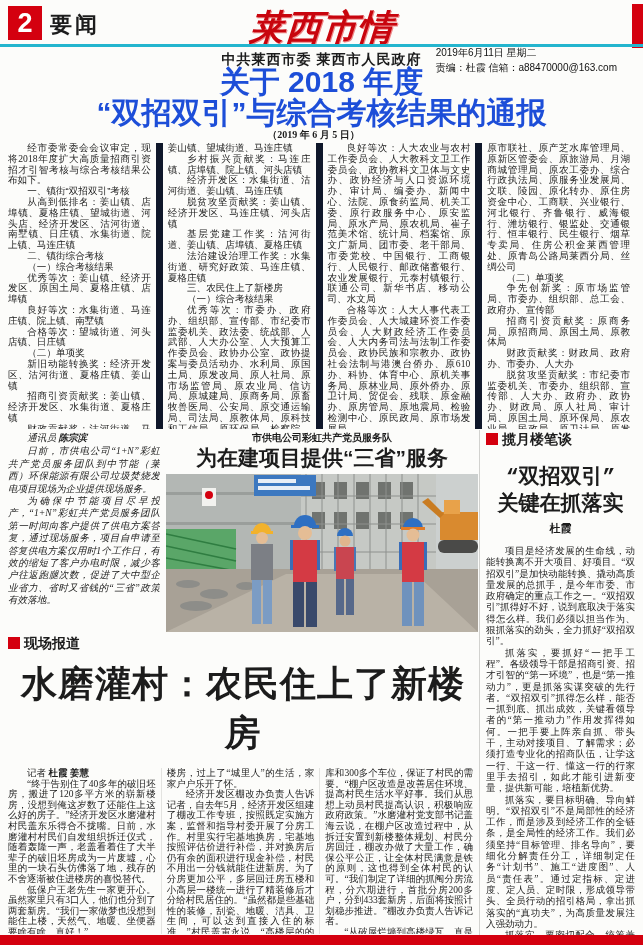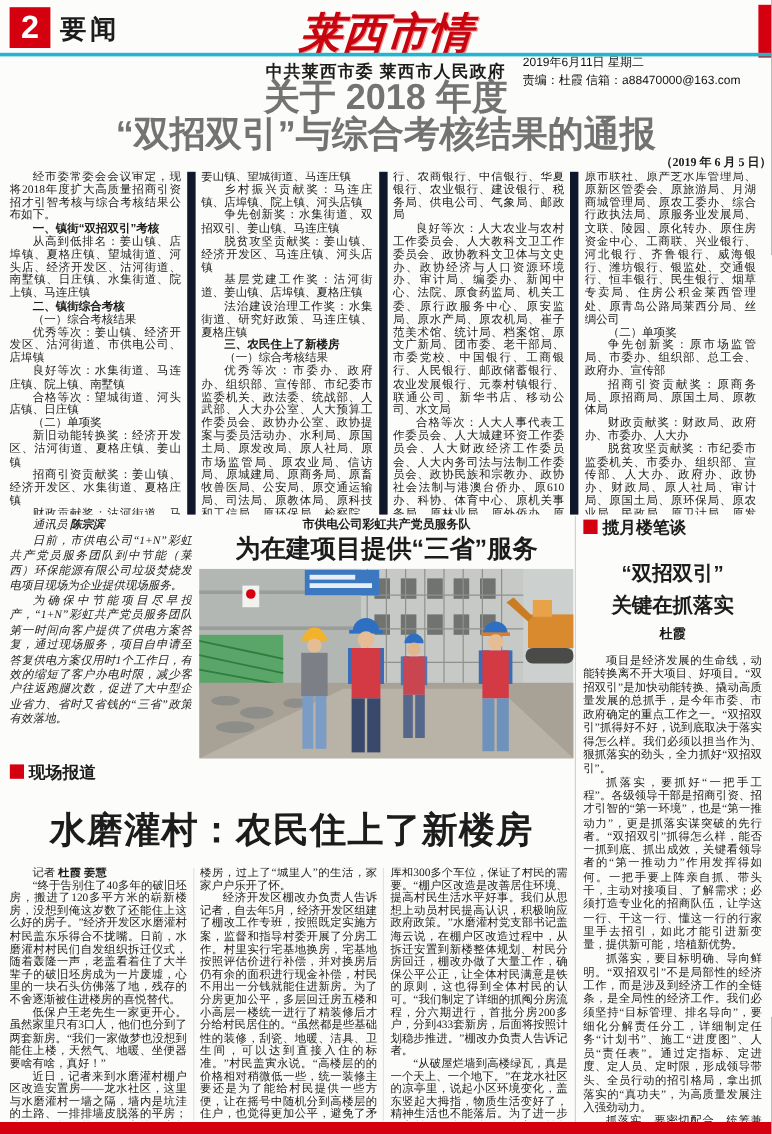--- a/index.html
+++ b/index.html
@@ -17,53 +17,53 @@
             text-shadow:1px 1px 0 #e88;}
   .hdr-info{position:absolute;right:18px;top:3px;text-align:left;font-size:10px;line-height:15px;
             font-family:"Liberation Sans","DejaVu Sans",sans-serif;color:#111;margin-top:36px;}
   .right-bar{position:absolute;right:0;top:4px;width:11px;height:44px;background:#d4000f;}
   .cyan-rule{position:absolute;top:44px;left:0;right:0;height:3px;background:#24b5ce;}
   
   .kicker{position:absolute;top:51px;left:0;right:0;text-align:center;font-size:14px;font-weight:bold;
           font-family:"Liberation Sans","DejaVu Sans",sans-serif;letter-spacing:1px;}
   .n-title{position:absolute;top:66px;left:0;right:0;text-align:center;
            font-family:"Liberation Sans","DejaVu Sans",sans-serif;font-weight:900;
-           font-size:30px;line-height:31px;color:#737373;}
-  .n-date{position:absolute;top:128px;left:0;right:0;text-align:right;font-size:10px;font-weight:bold;}
+           font-size:30px;line-height:31px;color:#1d4ed8;}
+  .n-date{position:absolute;top:128px;left:0;right:16px;text-align:center;font-size:10px;font-weight:bold;}
   
   .body-text p{margin:0;text-indent:2em;text-align:justify;}
   .body-text p.cont{text-indent:0;}
-  .body-text p.b{font-weight:bold;font-family:"Liberation Sans","DejaVu Sans",sans-serif;}
+  .body-text p.b{font-weight:normal;font-family:"Liberation Sans","DejaVu Sans",sans-serif;}
   
   .cols4{position:absolute;top:143px;left:8px;right:8px;height:286px;display:flex;overflow:hidden;}
   .cols4 .col{flex:1;padding:0 5px;font-size:9.6px;line-height:10.8px;overflow:hidden;border-left:7px solid #0f172a;}
   .cols4 .col:first-child{border-left:none;padding-left:0;}
   
   .pstory{position:absolute;top:432px;left:8px;width:152px;height:198px;font-size:9.6px;line-height:12.4px;overflow:hidden;font-style:italic;}
   .pstory .byl{text-indent:2em;margin:0 0 1px 0;}
   .pstory .byl b{font-family:"Liberation Sans","DejaVu Sans",sans-serif;}
   .pblock{position:absolute;top:430px;left:166px;width:312px;}
   .p-kicker{text-align:center;font-size:10px;font-weight:bold;
             font-family:"Liberation Sans","DejaVu Sans",sans-serif;line-height:15px;}
   .p-title{text-align:center;font-size:21px;font-weight:900;line-height:26px;
            font-family:"Liberation Sans","DejaVu Sans",sans-serif;}
   .photo{margin-top:3px;width:312px;height:158px;display:block;}
   
   .vsep{position:absolute;left:479px;top:430px;width:1px;height:505px;background:#d2d2cf;}
   .essay{position:absolute;top:430px;left:486px;width:149px;height:505px;overflow:hidden;}
   .sec-hd{font-family:"Liberation Sans","DejaVu Sans",sans-serif;font-weight:bold;font-size:14px;line-height:18px;}
   .sec-hd .sq{display:inline-block;width:12px;height:12px;background:#d4000f;margin-right:4px;vertical-align:-1px;}
-  .e-title{margin-top:16px;text-align:center;font-size:17px;line-height:27px;font-weight:900;
-           font-family:Liberation Sans, sans-serif;}
+  .e-title{margin-top:16px;text-align:center;font-size:21px;line-height:27px;font-weight:900;
+           font-family:Liberation Mono, monospace;}
   .e-author{text-align:center;font-size:11px;font-weight:bold;margin:3px 0 10px 0;
             font-family:"Liberation Sans","DejaVu Sans",sans-serif;}
   .essay .body-text{font-size:9.5px;line-height:11.3px;}
   
   .report{position:absolute;top:634px;left:8px;width:470px;height:300px;overflow:hidden;}
-  .r-title{margin-top:20px;text-align:center;font-size:30px;font-weight:900;letter-spacing:1px;
+  .r-title{margin-top:8px;text-align:center;font-size:36px;font-weight:900;letter-spacing:1px;
            font-family:"Liberation Sans","DejaVu Sans",sans-serif;}
   .rcols{margin-top:10px;display:flex;height:238px;overflow:hidden;}
   .rcols .col{flex:1;padding:0 5px;font-size:9.5px;line-height:10.6px;overflow:hidden;border-left:1px solid #e3e3e0;}
   .rcols .col:first-child{border-left:none;padding-left:0;}
   .r-byl{margin:0;text-indent:1em;}
   .r-byl b{font-family:"Liberation Sans","DejaVu Sans",sans-serif;}
   .bottom-bar{position:absolute;left:0;right:0;top:935px;height:10px;background:#d4000f;}
 </style>
 </head>
 <body>
@@ -89,42 +89,41 @@
   </div>
   <div class="n-date">（2019 年 6 月 5 日）</div>
 
   <div class="cols4 body-text">
     <div class="col">
         <p>经市委常委会会议审定，现将2018年度扩大高质量招商引资招才引智考核与综合考核结果公布如下。</p>
         <p class="b">一、镇街“双招双引”考核</p>
         <p>从高到低排名：姜山镇、店埠镇、夏格庄镇、望城街道、河头店、经济开发区、沽河街道、南墅镇、日庄镇、水集街道、院上镇、马连庄镇</p>
         <p class="b">二、镇街综合考核</p>
         <p>（一）综合考核结果</p>
-        <p>优秀等次：姜山镇、经济开发区、沽河街道、市供电公司、店埠镇</p>
+        <p>优秀等次：姜山镇、经济开发区、原国土局、夏格庄镇、店埠镇</p>
         <p>良好等次：水集街道、马连庄镇、院上镇、南墅镇</p>
         <p>合格等次：望城街道、河头店镇、日庄镇</p>
         <p>（二）单项奖</p>
         <p>新旧动能转换奖：经济开发区、沽河街道、夏格庄镇、姜山镇</p>
         <p>招商引资贡献奖：姜山镇、经济开发区、水集街道、夏格庄镇</p>
         <p>财政贡献奖：沽河街道、马连庄镇、经济开发区、日庄镇</p>
         <p>“乐在莱西”工作奖：沽河街道、</p>
       </div>
     <div class="col">
         <p class="cont">姜山镇、望城街道、马连庄镇</p>
         <p>乡村振兴贡献奖：马连庄镇、店埠镇、院上镇、河头店镇</p>
-        <p>争先创新奖：水集街道、双招双引、姜山镇、马连庄镇</p>
+        <p>经济开发区：水集街道、沽河街道、姜山镇、马连庄镇</p>
         <p>脱贫攻坚贡献奖：姜山镇、经济开发区、马连庄镇、河头店镇</p>
         <p>基层党建工作奖：沽河街道、姜山镇、店埠镇、夏格庄镇</p>
         <p>法治建设治理工作奖：水集街道、研究好政策、马连庄镇、夏格庄镇</p>
         <p class="b">三、农民住上了新楼房</p>
         <p>（一）综合考核结果</p>
         <p>优秀等次：市委办、政府办、组织部、宣传部、市纪委市监委机关、政法委、统战部、人武部、人大办公室、人大预算工作委员会、政协办公室、政协提案与委员活动办、水利局、原国土局、原发改局、原人社局、原市场监管局、原农业局、信访局、原城建局、原商务局、原畜牧兽医局、公安局、原交通运输局、司法局、原教体局、原科技和工信局、原环保局、检察院、原招商局、扶贫办、财政局、总工会、广播电视台、妇联、青岛银</p>
       </div>
     <div class="col">
-        <p class="cont">行、农商银行、中信银行、华夏银行、农业银行、建设银行、税务局、供电公司、气象局、邮政局</p>
         <p>良好等次：人大农业与农村工作委员会、人大教科文卫工作委员会、政协教科文卫体与文史办、政协经济与人口资源环境办、审计局、编委办、新闻中心、法院、原食药监局、机关工委、原行政服务中心、原安监局、原水产局、原农机局、崔子范美术馆、统计局、档案馆、原文广新局、团市委、老干部局、市委党校、中国银行、工商银行、人民银行、邮政储蓄银行、农业发展银行、元泰村镇银行、联通公司、新华书店、移动公司、水文局</p>
         <p>合格等次：人大人事代表工作委员会、人大城建环资工作委员会、人大财政经济工作委员会、人大内务司法与法制工作委员会、政协民族和宗教办、政协社会法制与港澳台侨办、原610办、科协、体育中心、原机关事务局、原林业局、原外侨办、原卫计局、贸促会、残联、原金融办、原房管局、原地震局、检验检测中心、原民政局、原市场发展局、</p>
       </div>
     <div class="col">
         <p class="cont">原市联社、原产芝水库管理局、原新区管委会、原旅游局、月湖商城管理局、原农工委办、综合行政执法局、原服务业发展局、文联、陵园、原化转办、原住房资金中心、工商联、兴业银行、河北银行、齐鲁银行、威海银行、潍坊银行、银监处、交通银行、恒丰银行、民生银行、烟草专卖局、住房公积金莱西管理处、原青岛公路局莱西分局、丝绸公司</p>
         <p>（二）单项奖</p>
         <p>争先创新奖：原市场监管局、市委办、组织部、总工会、政府办、宣传部</p>
         <p>招商引资贡献奖：原商务局、原招商局、原国土局、原教体局</p>
         <p>财政贡献奖：财政局、政府办、市委办、人大办</p>
         <p>脱贫攻坚贡献奖：市纪委市监委机关、市委办、组织部、宣传部、人大办、政府办、政协办、财政局、原人社局、审计局、原国土局、原环保局、原农业局、民政局、原卫计局、原发改局、总工会、公安局、青岛海诺生物工程有限公司、莱西市医药公司</p>

